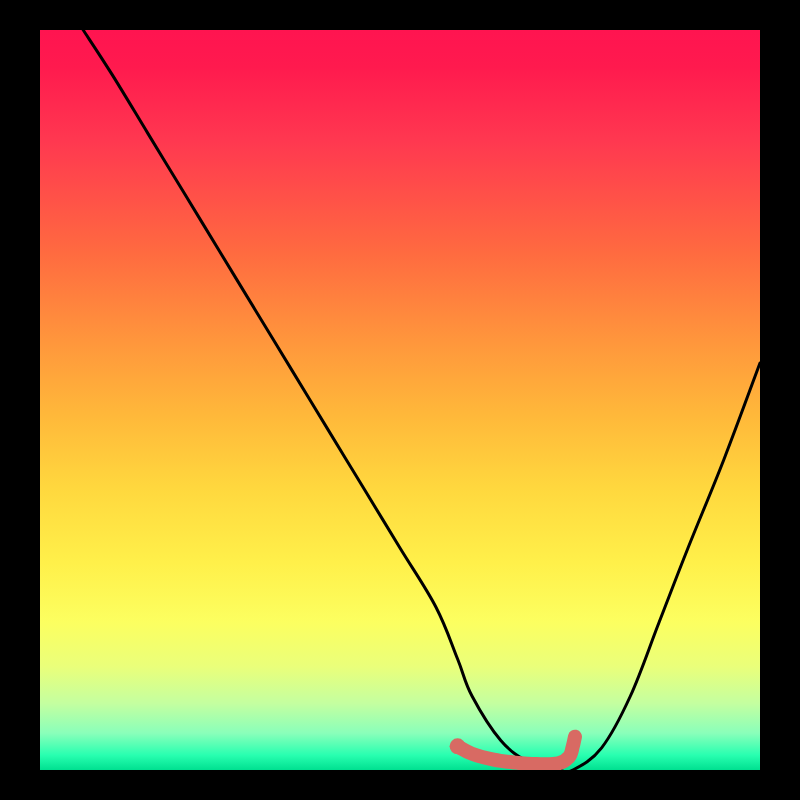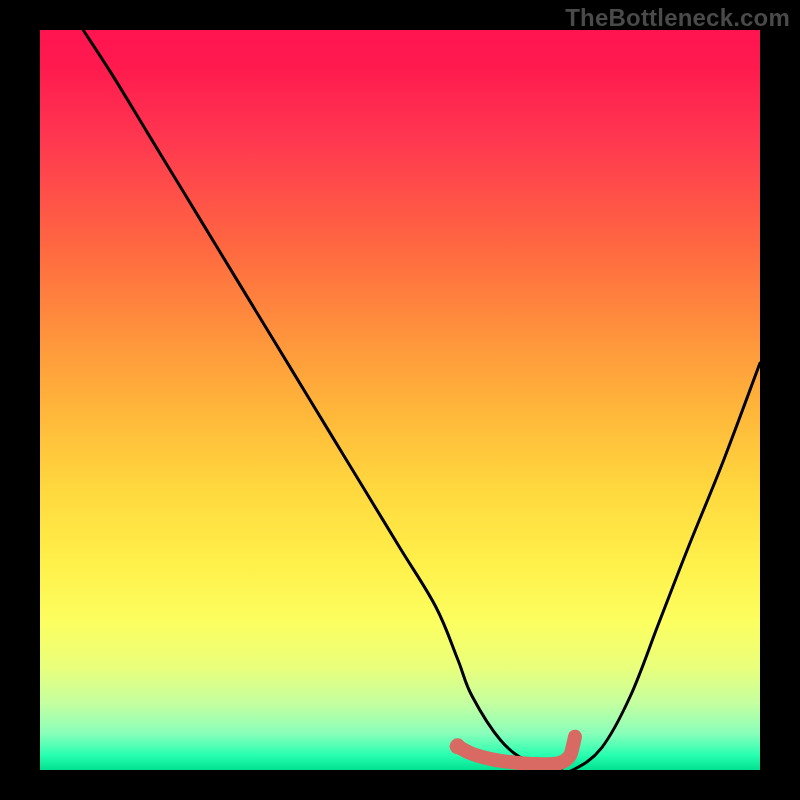--- a/index.html
+++ b/index.html
@@ -64,21 +64,20 @@
     left: 0;
     top: 0;
     width: 100%;
     height: 100%;
   }
 </style>
 </head>
 <body>
 
 <div class="frame">
-  <div class="attribution">TheBottleneck.com</div>
 
   <div class="plot-area">
     <div class="gradient-bg"></div>
     <svg class="curve-layer" viewBox="0 0 720 740" preserveAspectRatio="none">
       <path id="main-curve" fill="none" stroke="#000000" stroke-width="3" stroke-linejoin="round" stroke-linecap="round" d="M 43.199999999999996 0 C 48.38 7.99, 60.34 25.75, 72.00 44.40 C 83.66 63.05, 95.04 82.29, 108.00 103.60 C 120.96 124.91, 131.04 141.49, 144.00 162.80 C 156.96 184.11, 167.04 200.69, 180.00 222.00 C 192.96 243.31, 203.04 259.89, 216.00 281.20 C 228.96 302.51, 239.04 319.09, 252.00 340.40 C 264.96 361.71, 275.04 378.29, 288.00 399.60 C 300.96 420.91, 311.04 437.49, 324.00 458.80 C 336.96 480.11, 347.04 496.69, 360.00 518.00 C 372.96 539.31, 385.63 557.22, 396.00 577.20 C 406.37 597.18, 411.12 613.02, 417.60 629.00 C 424.08 644.98, 424.22 651.35, 432.00 666.00 C 439.78 680.65, 450.43 698.41, 460.80 710.40 C 471.17 722.39, 479.23 727.27, 489.60 732.60 C 499.97 737.93, 510.62 738.67, 518.40 740.00 C 526.18 741.33, 525.02 744.00, 532.80 740.00 C 540.58 736.00, 551.23 731.12, 561.60 717.80 C 571.97 704.48, 580.03 688.64, 590.40 666.00 C 600.77 643.36, 608.83 618.64, 619.20 592.00 C 629.57 565.36, 636.34 547.30, 648.00 518.00 C 659.66 488.70, 671.04 462.50, 684.00 429.20 C 696.96 395.90, 713.52 350.32, 720.00 333.00"></path>
       <path id="highlight-curve" fill="none" stroke="#d86a63" stroke-width="14" stroke-linecap="round" stroke-linejoin="round" d="M 417.59999999999997 716.32 C 420.19 717.65, 425.52 721.32, 432.00 723.72 C 438.48 726.12, 445.82 728.04, 453.60 729.64 C 461.38 731.24, 467.42 731.80, 475.20 732.60 C 482.98 733.40, 489.02 733.95, 496.80 734.08 C 504.58 734.21, 512.57 734.67, 518.40 733.34 C 524.23 732.01, 526.61 729.74, 529.20 726.68 C 531.79 723.62, 531.76 719.92, 532.80 716.32 C 533.84 712.72, 534.57 708.43, 534.96 706.70"></path>
       <circle id="highlight-dot" r="8" fill="#d86a63" cx="417.59999999999997" cy="716.32"></circle>
     </svg>
   </div>
 </div>

